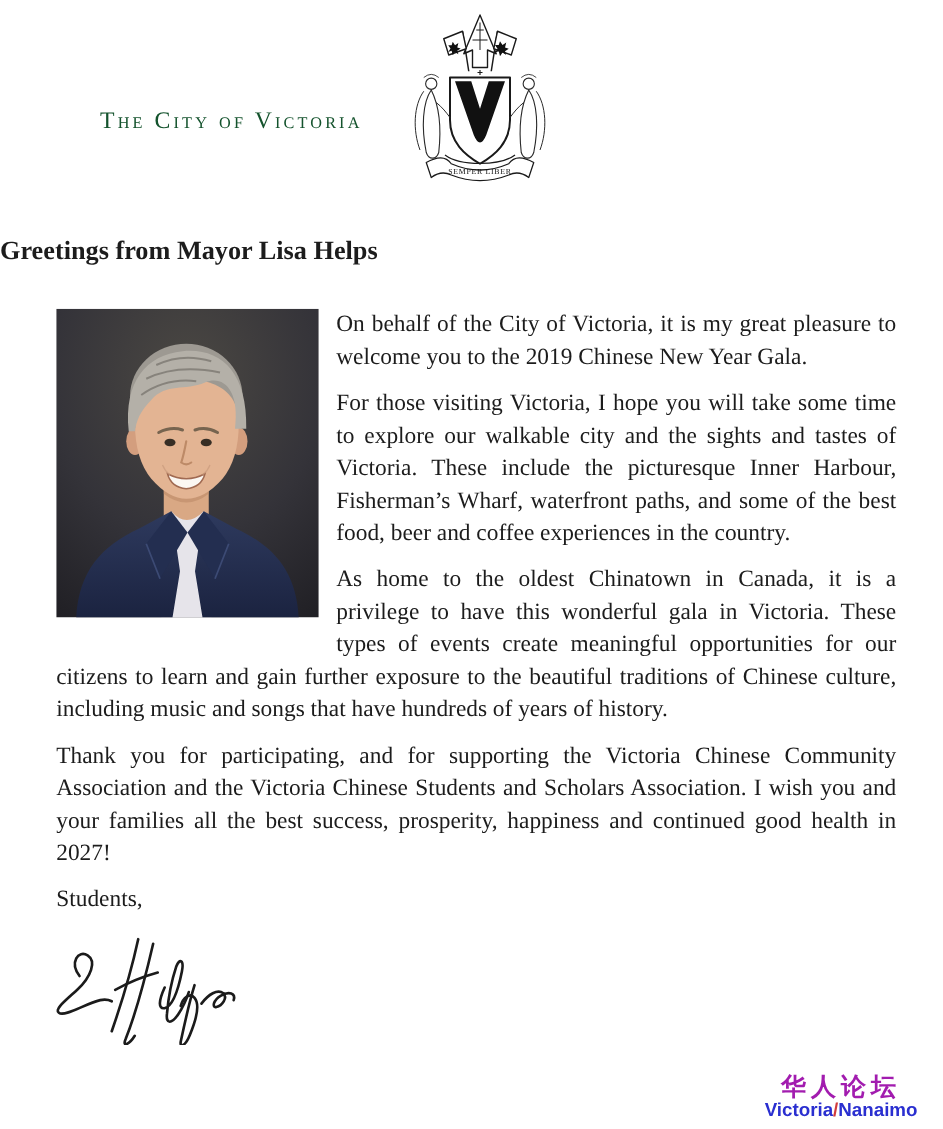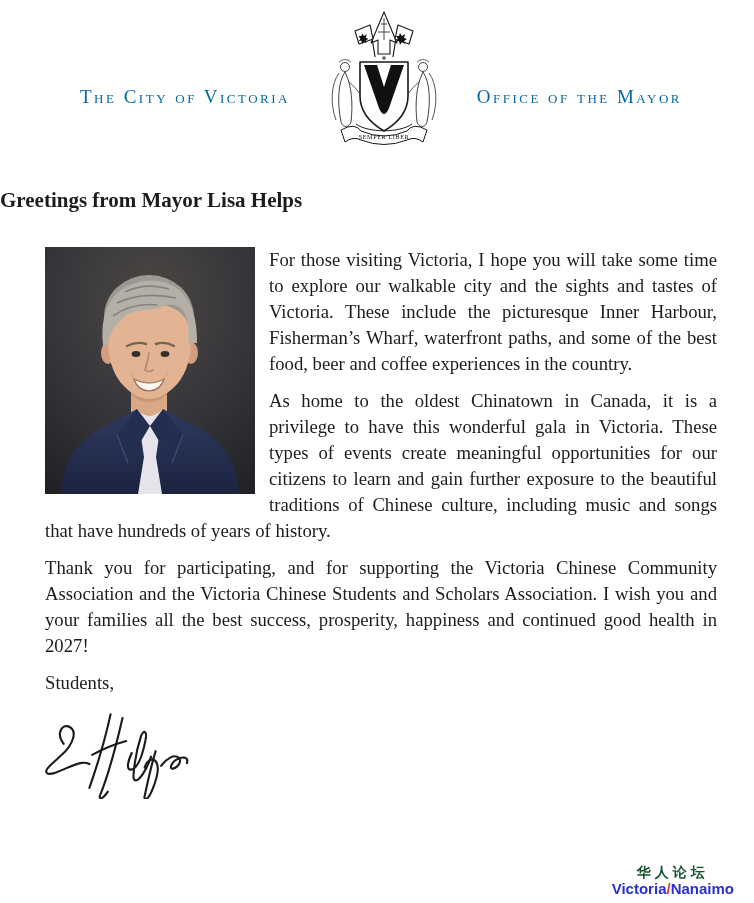--- a/index.html
+++ b/index.html
@@ -4,21 +4,21 @@
 <style>
   html,body{margin:0;padding:0;}
   body{
     width:754px;height:903px;position:relative;background:#ffffff;
     font-family:"Liberation Serif", serif;color:#1c1c1c;overflow:hidden;
   }
   
   .header{position:relative;height:152px;}
   .hdr-text{
     position:absolute;top:86px;font-variant:small-caps;
-    font-size:19px;letter-spacing:2.5px;color:#0369a1;white-space:nowrap;
+    font-size:19px;letter-spacing:2.5px;color:#14532d;white-space:nowrap;
   }
   .hdr-left{left:80px;}
   .hdr-right{right:72px;}
   .crest{position:absolute;left:328px;top:10px;width:112px;height:136px;}
   
   .title{
     font-weight:bold;font-size:21px;margin:36px 0 0 0;
   }
   
   .content{
@@ -30,21 +30,21 @@
     float:left;width:210px;height:247px;margin:0 14px 14px 0;display:block;
   }
   .closing{margin-top:11px;}
   .signature{width:168px;height:92px;margin:2px 0 0 -12px;display:block;}
   .signer{font-size:18.7px;line-height:26px;margin-left:5px;}
   
   .watermark{
     position:absolute;right:20px;bottom:6px;text-align:center;
     font-family:"Liberation Sans", sans-serif;line-height:1.1;
   }
-  .wm-cn{font-size:14px;letter-spacing:4px;color:#14532d;font-weight:bold;font-family:sans-serif;}
+  .wm-cn{font-size:20px;letter-spacing:4px;color:#a21caf;font-weight:bold;font-family:sans-serif;}
   .wm-en{font-size:15px;font-weight:bold;color:#2a2fd0;}
   .wm-slash{color:#d23c3c;}
   svg{display:block;}
 </style>
 </head>
 <body>
 
 <div class="header">
   <span class="hdr-text hdr-left">The City of Victoria</span>
 
@@ -84,21 +84,20 @@
         <path d="M91,72 C86,76 83,80 80,84" stroke-width="0.8"></path>
       </g>
 
       <path d="M28,114 C40,123 72,123 84,114" stroke-width="1"></path>
 
       <path d="M13,120 Q27,112 33,121 Q56,131 79,121 Q85,112 99,120 L95,132 Q87,126 79,130 Q56,139 33,130 Q25,126 17,132 Z" fill="#ffffff" stroke-width="1"></path>
     </g>
     <text x="56" y="129" text-anchor="middle" font-size="6.2" letter-spacing="0.6" font-family="Liberation Serif, serif" fill="#111">SEMPER LIBER</text>
   </svg>
 
-  <span class="hdr-text hdr-right">Office of the Mayor</span>
 </div>
 
 <div class="title">Greetings from Mayor Lisa Helps</div>
 
 <div class="content">
 
   <svg class="photo" viewBox="0 0 210 247" xmlns="http://www.w3.org/2000/svg" preserveAspectRatio="none">
     <defs>
       <radialGradient id="pg" cx="0.5" cy="0.22" r="0.95">
         <stop offset="0" stop-color="#4b4843"></stop>
@@ -127,20 +126,21 @@
     <path d="M89,132 Q104,140 119,132 Q116,143 104,144 Q92,143 89,132 Z" fill="#fbf7f2" stroke="#a06a52" stroke-width="1.2"></path>
     <path d="M85,125 Q87,130 91,133 M123,125 Q121,130 117,133" stroke="#c99a7c" stroke-width="1" fill="none" opacity="0.7"></path>
     <path d="M92,162 Q104,176 118,162 L124,247 L84,247 Z" fill="#e6e4ea"></path>
     <path d="M16,247 C18,210 36,190 66,176 L92,162 L99,210 L93,247 Z" fill="url(#sg)"></path>
     <path d="M194,247 C192,210 174,190 144,176 L118,162 L111,210 L117,247 Z" fill="url(#sg)"></path>
     <path d="M92,162 L105,179 L83,216 L72,188 Z" fill="#232e50"></path>
     <path d="M118,162 L105,179 L127,216 L138,188 Z" fill="#232e50"></path>
     <path d="M72,188 L83,216 M138,188 L127,216" stroke="#3c4a74" stroke-width="1.4"></path>
   </svg>
 
+  <p>On behalf of the City of Victoria, it is my great pleasure to welcome you to the 2019 Chinese New Year Gala.</p>
   <p>For those visiting Victoria, I hope you will take some time to explore our walkable city and the sights and tastes of Victoria.  These include the picturesque Inner Harbour, Fisherman’s Wharf, waterfront paths, and some of the best food, beer and coffee experiences in the country.</p>
   <p>As home to the oldest Chinatown in Canada, it is a privilege to have this wonderful gala in Victoria. These types of events create meaningful opportunities for our citizens to learn and gain further exposure to the beautiful traditions of Chinese culture, including music and songs that have hundreds of years of history.</p>
   <p>Thank you for participating, and for supporting the Victoria Chinese Community Association and the Victoria Chinese Students and Scholars Association. I wish you and your families all the best success, prosperity, happiness and continued good health in 2027!</p>
 
   <p class="closing">Students,</p>
 
   <svg class="signature" viewBox="0 0 168 100" xmlns="http://www.w3.org/2000/svg">
     <g fill="none" stroke="#1b1b1b" stroke-width="2.3" stroke-linecap="round">
       <path d="M26,40 C17,28 25,17 33,22 C41,27 36,41 24,52 C13,62 4,69 8,72 C13,76 31,64 44,61 C49,60 52,61 54,62"></path>
       <path d="M77,8 C72,31 62,65 54,88"></path>

